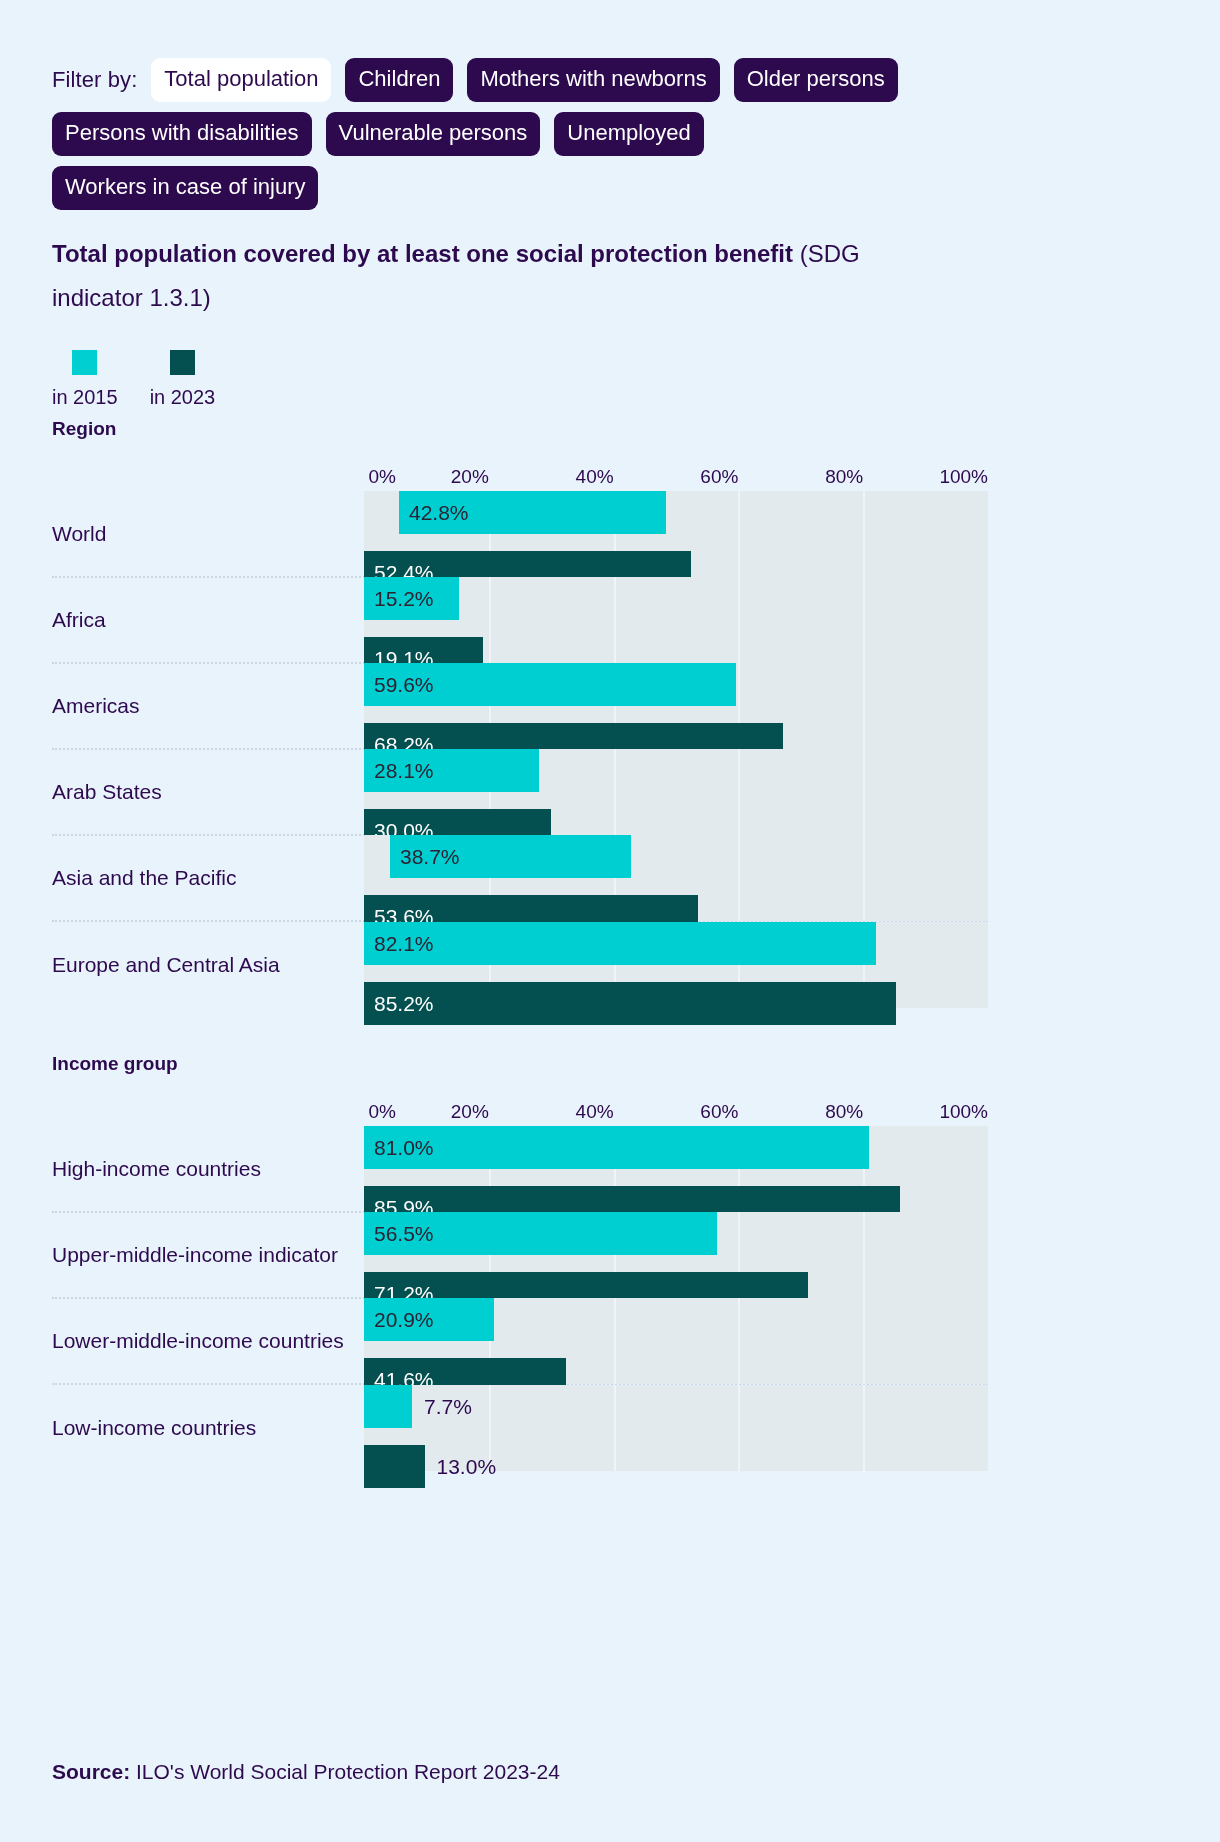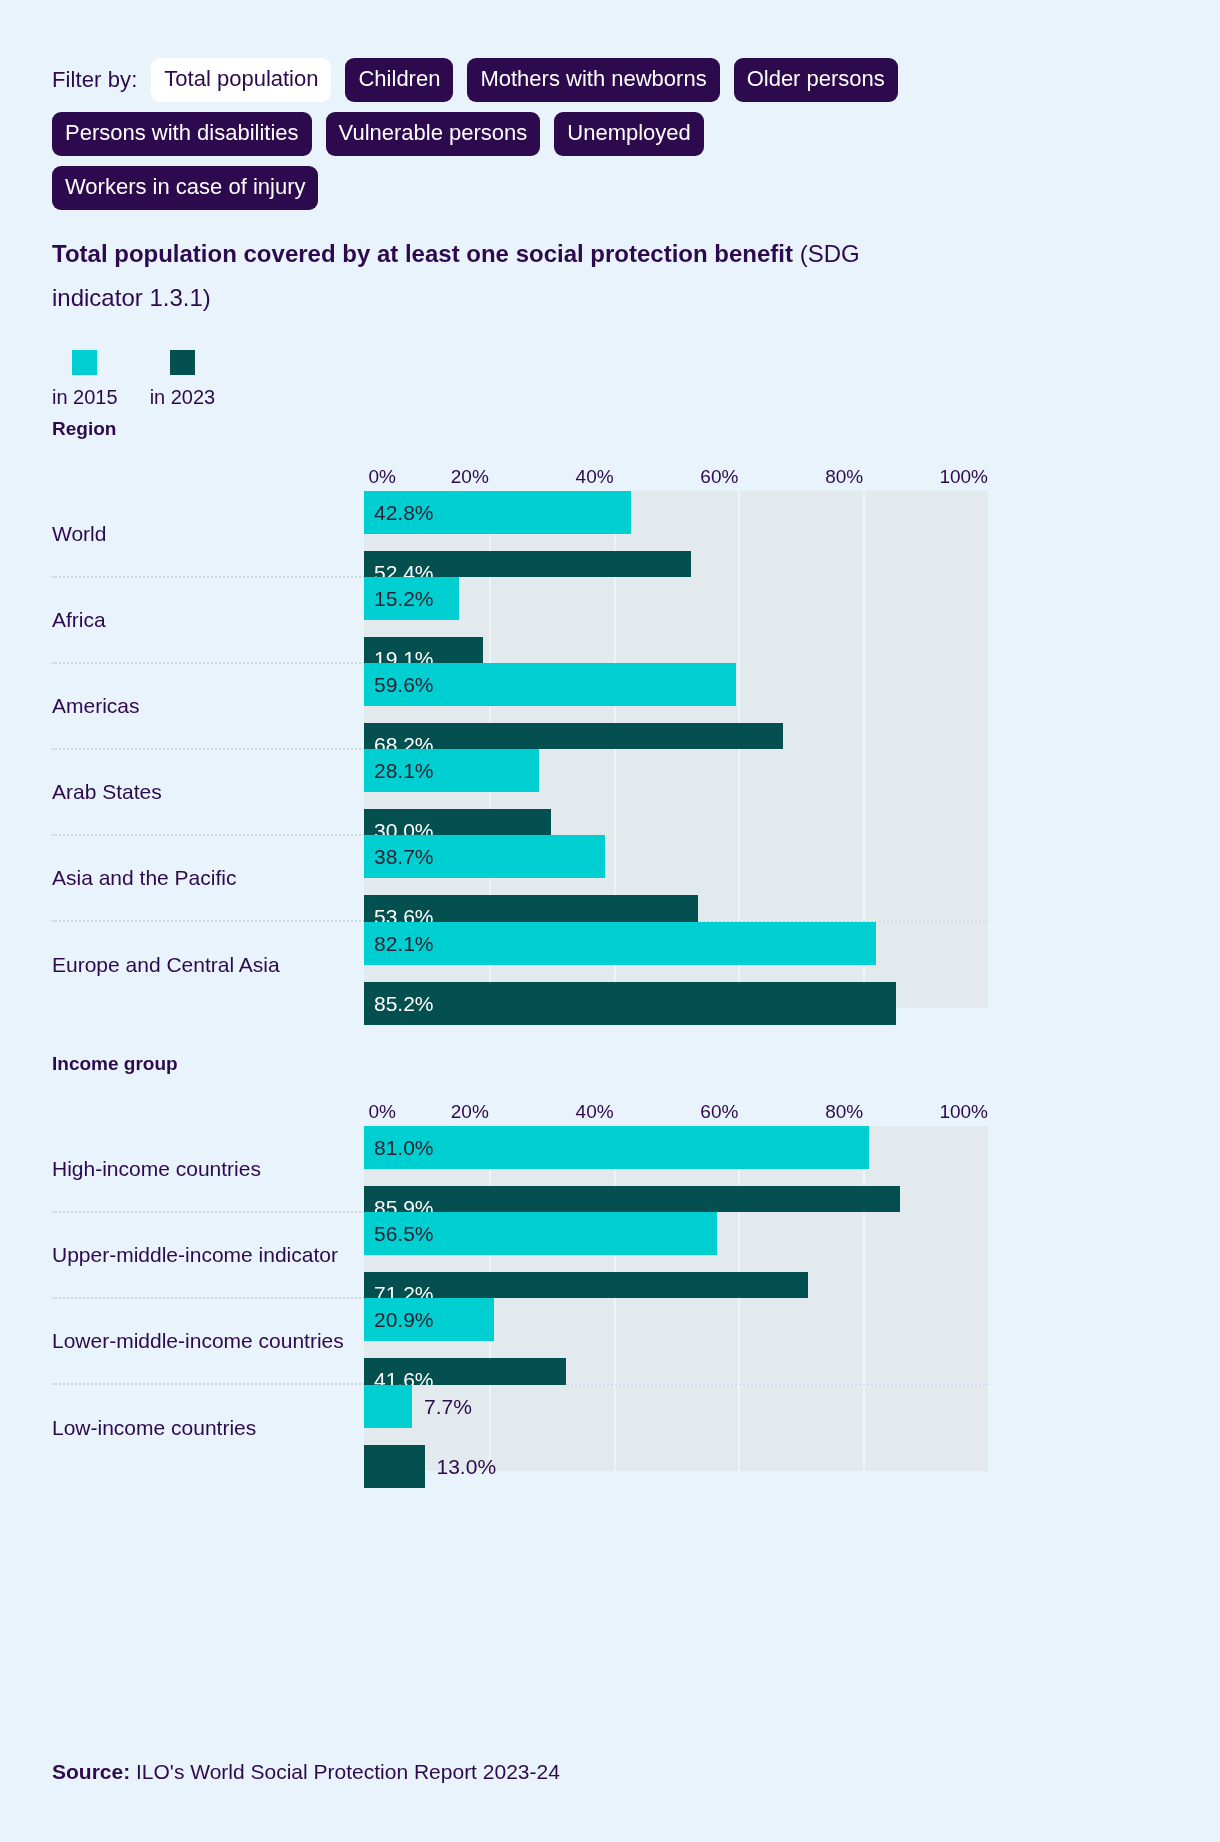--- a/index.html
+++ b/index.html
@@ -222,21 +222,21 @@
         <span class="axis-tick" style="left: 624px;">100%</span>
       </div>
     <div class="rows">
         <div class="row">
           <div class="row-label">World</div>
           <div class="track">
             <div class="gridline" style="left: 124.8px;"></div>
             <div class="gridline" style="left: 249.6px;"></div>
             <div class="gridline" style="left: 374.4px;"></div>
             <div class="gridline" style="left: 499.2px;"></div>
-            <div class="bar y2015" style="width: 267.072px;">
+            <div class="bar y2015" style="width: 267.072px; margin-left: 35px;">
               <span class="bar-value">42.8%</span>
             </div>
             <div class="bar y2023" style="width: 326.976px;">
               <span class="bar-value">52.4%</span>
             </div>
           </div>
         </div>
         <div class="row">
           <div class="row-label">Africa</div>
           <div class="track">
@@ -282,21 +282,21 @@
             </div>
           </div>
         </div>
         <div class="row">
           <div class="row-label">Asia and the Pacific</div>
           <div class="track">
             <div class="gridline" style="left: 124.8px;"></div>
             <div class="gridline" style="left: 249.6px;"></div>
             <div class="gridline" style="left: 374.4px;"></div>
             <div class="gridline" style="left: 499.2px;"></div>
-            <div class="bar y2015" style="width: 241.488px;">
+            <div class="bar y2015" style="width: 241.488px; margin-left: 26px;">
               <span class="bar-value">38.7%</span>
             </div>
             <div class="bar y2023" style="width: 334.464px;">
               <span class="bar-value">53.6%</span>
             </div>
           </div>
         </div>
         <div class="row">
           <div class="row-label">Europe and Central Asia</div>
           <div class="track">

